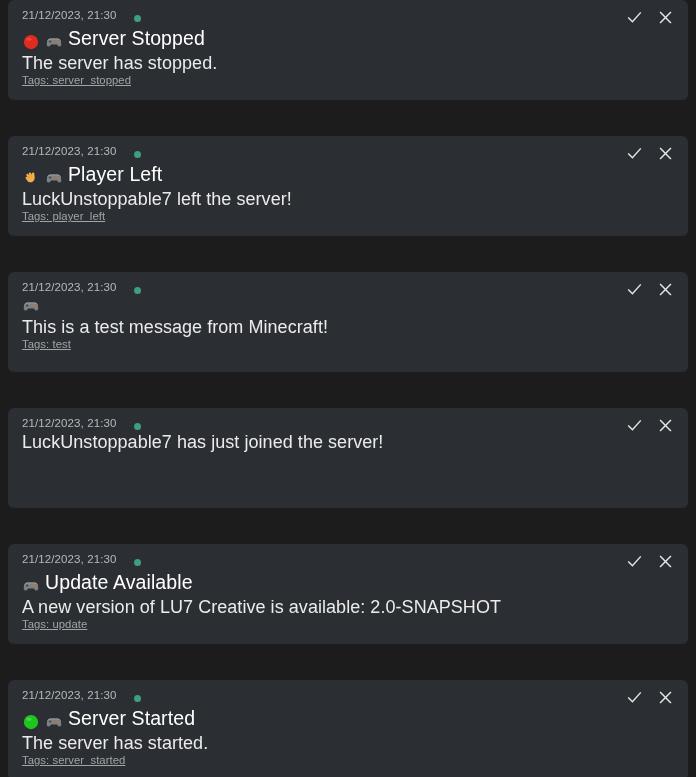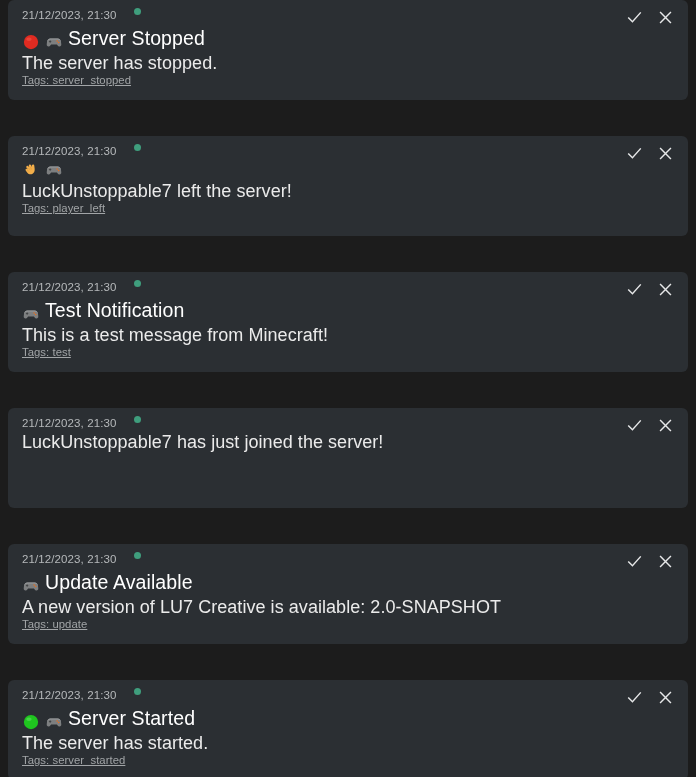--- a/index.html
+++ b/index.html
@@ -28,21 +28,21 @@
     position: relative;
     background: #2b2f33;
     border-radius: 6px;
     box-sizing: border-box;
     padding: 8px 14px 10px 14px;
     min-height: 100px;
     flex: 0 0 auto;
   }
   .card-meta {
     display: flex;
-    align-items: flex-start;
+    align-items: flex-end;
     gap: 18px;
     height: 14px;
   }
   .card-timestamp {
     font-size: 11.5px;
     color: #b6b9bb;
     letter-spacing: 0.1px;
     line-height: 14px;
     white-space: nowrap;
   }
@@ -178,20 +178,21 @@
         <span class="title-emoji">
           <svg class="emoji-svg" width="18" height="18" viewBox="0 0 24 24">
             <path d="M7.1 7.2h9.8c2.5 0 4.1 2.1 4.4 4.6l.4 3.3c.2 1.7-.8 3-2.3 3-1.1 0-1.8-.6-2.5-1.5l-1-1.3H8.1l-1 1.3c-.7.9-1.4 1.5-2.5 1.5-1.5 0-2.5-1.3-2.3-3l.4-3.3c.3-2.5 1.9-4.6 4.4-4.6z" fill="#7d7f80"></path>
             <path d="M7.1 7.2h9.8c2.5 0 4.1 2.1 4.4 4.6l.1.9c-.6-2.2-2.1-3.9-4.3-3.9H7.1c-2.2 0-3.7 1.7-4.3 3.9l.1-.9c.3-2.5 1.9-4.6 4.2-4.6z" fill="#9a9c9d"></path>
             <rect x="5" y="11" width="3.6" height="1.15" rx="0.55" fill="#3c3e3f"></rect>
             <rect x="6.23" y="9.78" width="1.15" height="3.6" rx="0.55" fill="#3c3e3f"></rect>
             <circle cx="16.2" cy="10.6" r="1.05" fill="#e8701f"></circle>
             <circle cx="18.2" cy="12.6" r="1.05" fill="#e8701f"></circle>
           </svg>
         </span>
+        <span class="card-title-text">Player Left</span>
       </div>
       <div class="card-body">LuckUnstoppable7 left the server!</div>
       <div class="card-tags">Tags: player_left</div>
       <div class="card-actions">
         <button class="action-btn">
           <svg width="17" height="17" viewBox="0 0 20 20">
             <path d="M3.2 10.6 L7.6 15 L16.8 4.6" stroke="#e6e7e8" stroke-width="1.7" fill="none" stroke-linecap="square"></path>
           </svg>
         </button>
         <button class="action-btn">
@@ -210,21 +211,20 @@
         <span class="title-emoji">
           <svg class="emoji-svg" width="18" height="18" viewBox="0 0 24 24">
             <path d="M7.1 7.2h9.8c2.5 0 4.1 2.1 4.4 4.6l.4 3.3c.2 1.7-.8 3-2.3 3-1.1 0-1.8-.6-2.5-1.5l-1-1.3H8.1l-1 1.3c-.7.9-1.4 1.5-2.5 1.5-1.5 0-2.5-1.3-2.3-3l.4-3.3c.3-2.5 1.9-4.6 4.4-4.6z" fill="#7d7f80"></path>
             <path d="M7.1 7.2h9.8c2.5 0 4.1 2.1 4.4 4.6l.1.9c-.6-2.2-2.1-3.9-4.3-3.9H7.1c-2.2 0-3.7 1.7-4.3 3.9l.1-.9c.3-2.5 1.9-4.6 4.2-4.6z" fill="#9a9c9d"></path>
             <rect x="5" y="11" width="3.6" height="1.15" rx="0.55" fill="#3c3e3f"></rect>
             <rect x="6.23" y="9.78" width="1.15" height="3.6" rx="0.55" fill="#3c3e3f"></rect>
             <circle cx="16.2" cy="10.6" r="1.05" fill="#e8701f"></circle>
             <circle cx="18.2" cy="12.6" r="1.05" fill="#e8701f"></circle>
           </svg>
         </span>
-        <span class="card-title-text">Test Notification</span>
       </div>
       <div class="card-body">This is a test message from Minecraft!</div>
       <div class="card-tags">Tags: test</div>
       <div class="card-actions">
         <button class="action-btn">
           <svg width="17" height="17" viewBox="0 0 20 20">
             <path d="M3.2 10.6 L7.6 15 L16.8 4.6" stroke="#e6e7e8" stroke-width="1.7" fill="none" stroke-linecap="square"></path>
           </svg>
         </button>
         <button class="action-btn">

